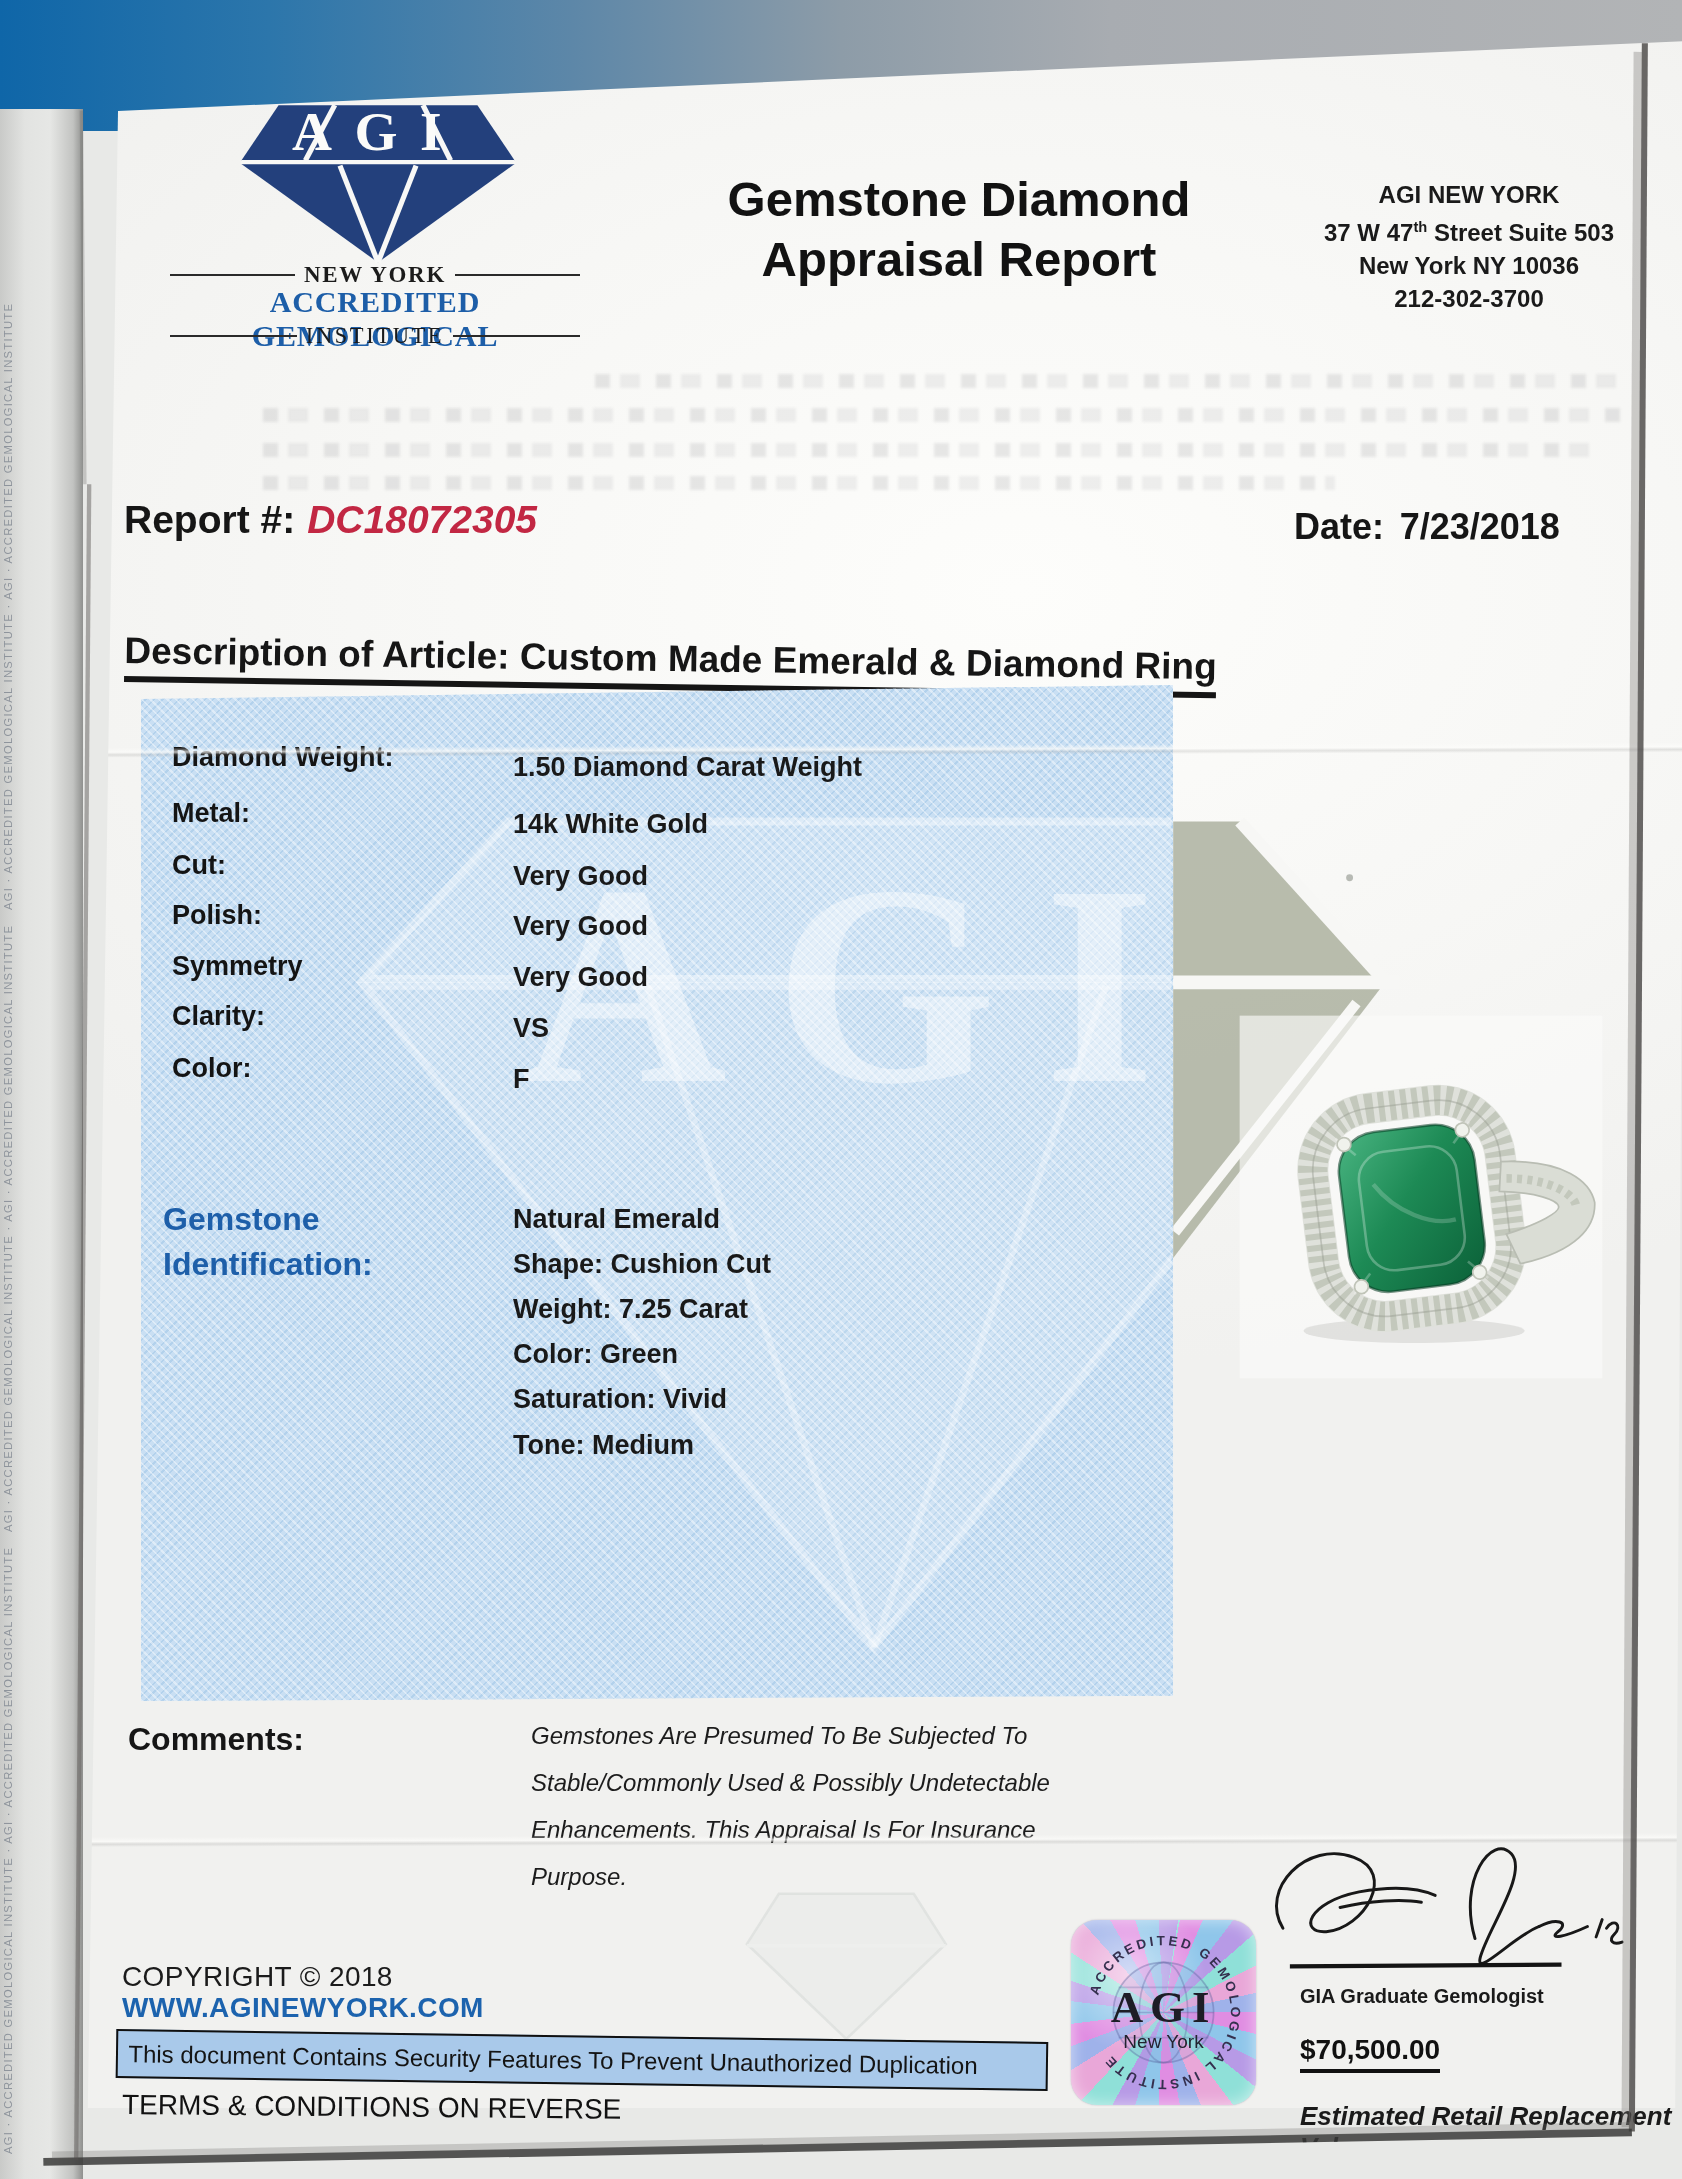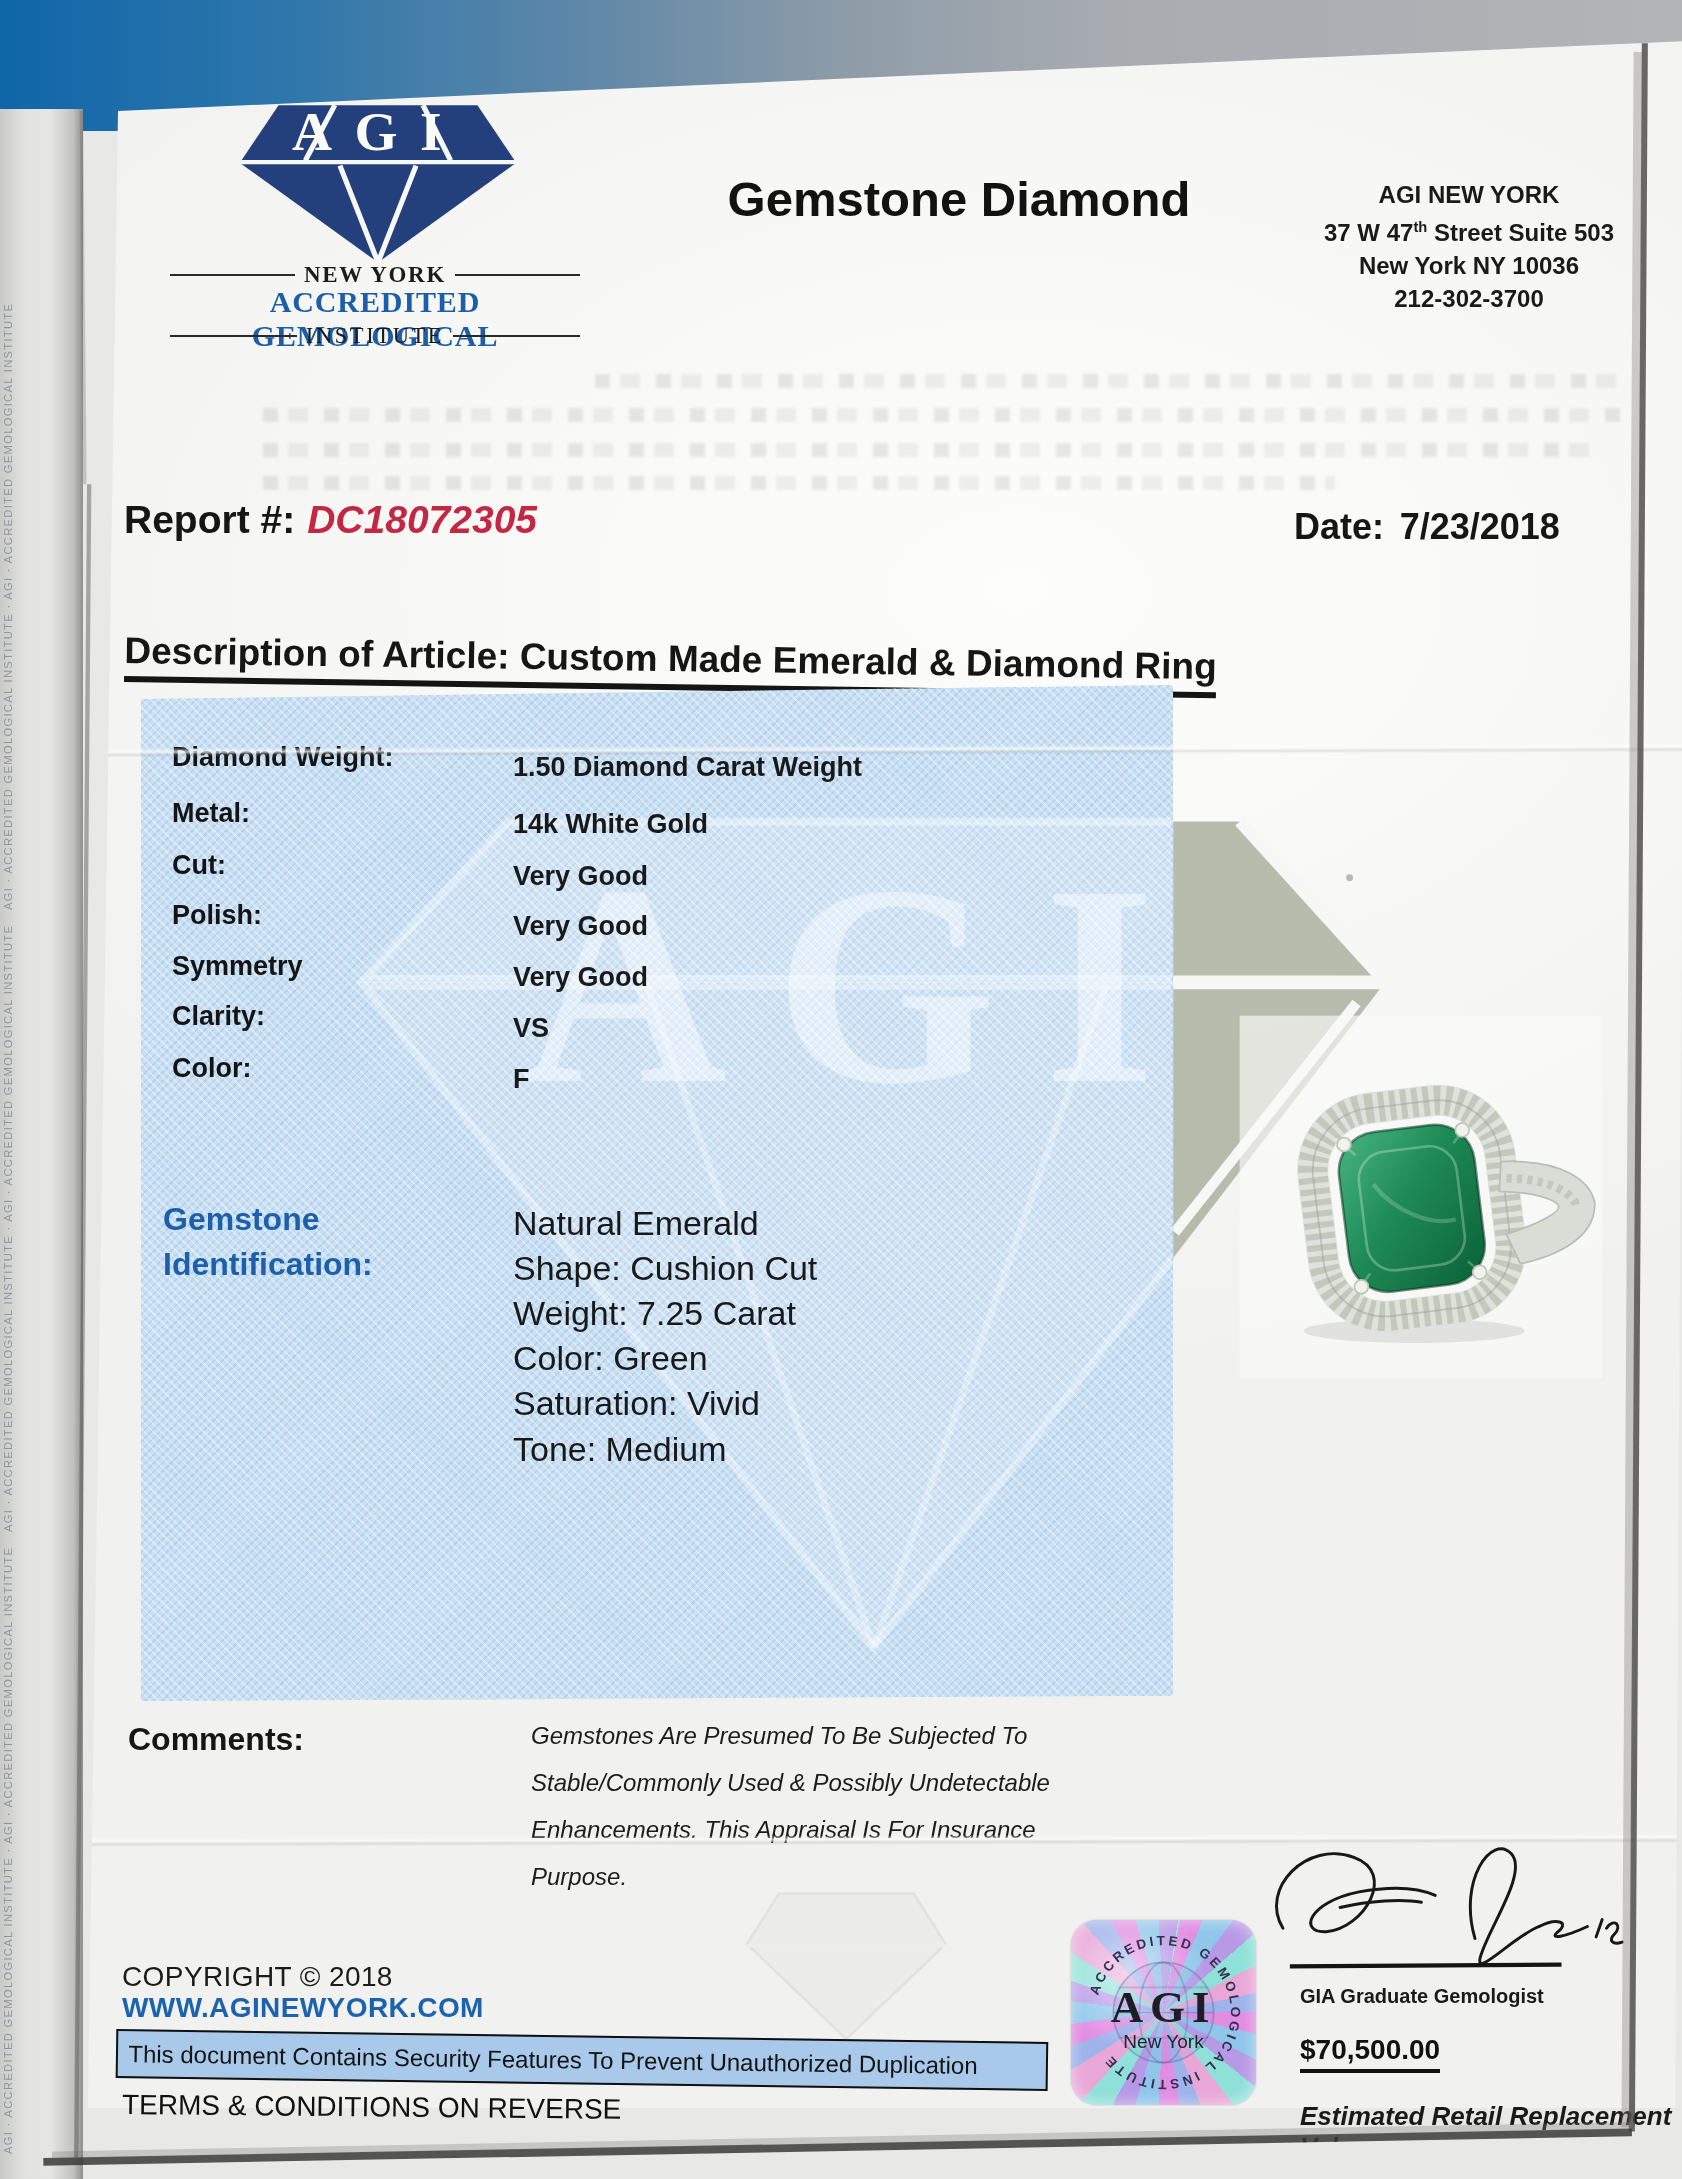--- a/index.html
+++ b/index.html
@@ -62,21 +62,21 @@
     background-image:
       repeating-linear-gradient(45deg, rgba(255,255,255,.4) 0 1.7px, rgba(255,255,255,0) 1.7px 6px),
       repeating-linear-gradient(-45deg, rgba(160,198,230,.55) 0 1.7px, rgba(160,198,230,0) 1.7px 6px);
     clip-path:polygon(0 14px,100% 0,100% calc(100% - 5.2px),0 100%);}
 
   .detail-label{position:absolute;left:130px;font-size:27px;font-weight:bold;color:#141414;}
   .detail-value{position:absolute;left:471px;font-size:27px;font-weight:bold;color:#191919;}
 
   .gem-label{position:absolute;left:121px;top:1197px;font-size:32px;font-weight:bold;
     color:#1e5fa9;line-height:45px;}
-  .gem-value{position:absolute;left:471px;font-size:34px;font-weight:normal;color:#191919;}
+  .gem-value{position:absolute;left:471px;font-size:27px;font-weight:bold;color:#191919;}
 
   
   .comments-label{position:absolute;left:86px;top:1721px;font-size:32px;font-weight:bold;}
   .comment-line{position:absolute;left:489px;font-size:24px;color:#1c1c1c;font-style:italic;}
 
   
   .copyright{position:absolute;left:80px;top:1961px;font-size:28px;color:#1b1b1b;letter-spacing:0.4px;}
   .website{position:absolute;left:80px;top:1992px;font-size:28px;font-weight:bold;color:#1c63ae;letter-spacing:0.4px;}
   .security-bar{position:absolute;left:74px;top:2029px;width:918px;height:45px;
     background:#a9c9ea;border:2.6px solid #101010;transform:rotate(0.8deg);transform-origin:left center;
@@ -142,20 +142,21 @@
     </div>
     <div class="logo-acc">ACCREDITED GEMOLOGICAL</div>
     <div class="logo-line-row logo-institute">
       <div class="rule"></div>
       <span>INSTITUTE</span>
       <div class="rule"></div>
     </div>
 
     <div class="doc-title">
       <div>Gemstone Diamond</div>
+      <div>Appraisal Report</div>
     </div>
 
     <div class="address">
       <div>AGI NEW YORK</div>
       <div><span>37 W 47</span><sup>th</sup><span> Street Suite 503</span></div>
       <div>New York NY 10036</div>
       <div>212-302-3700</div>
     </div>
 
     <div class="report-line">

